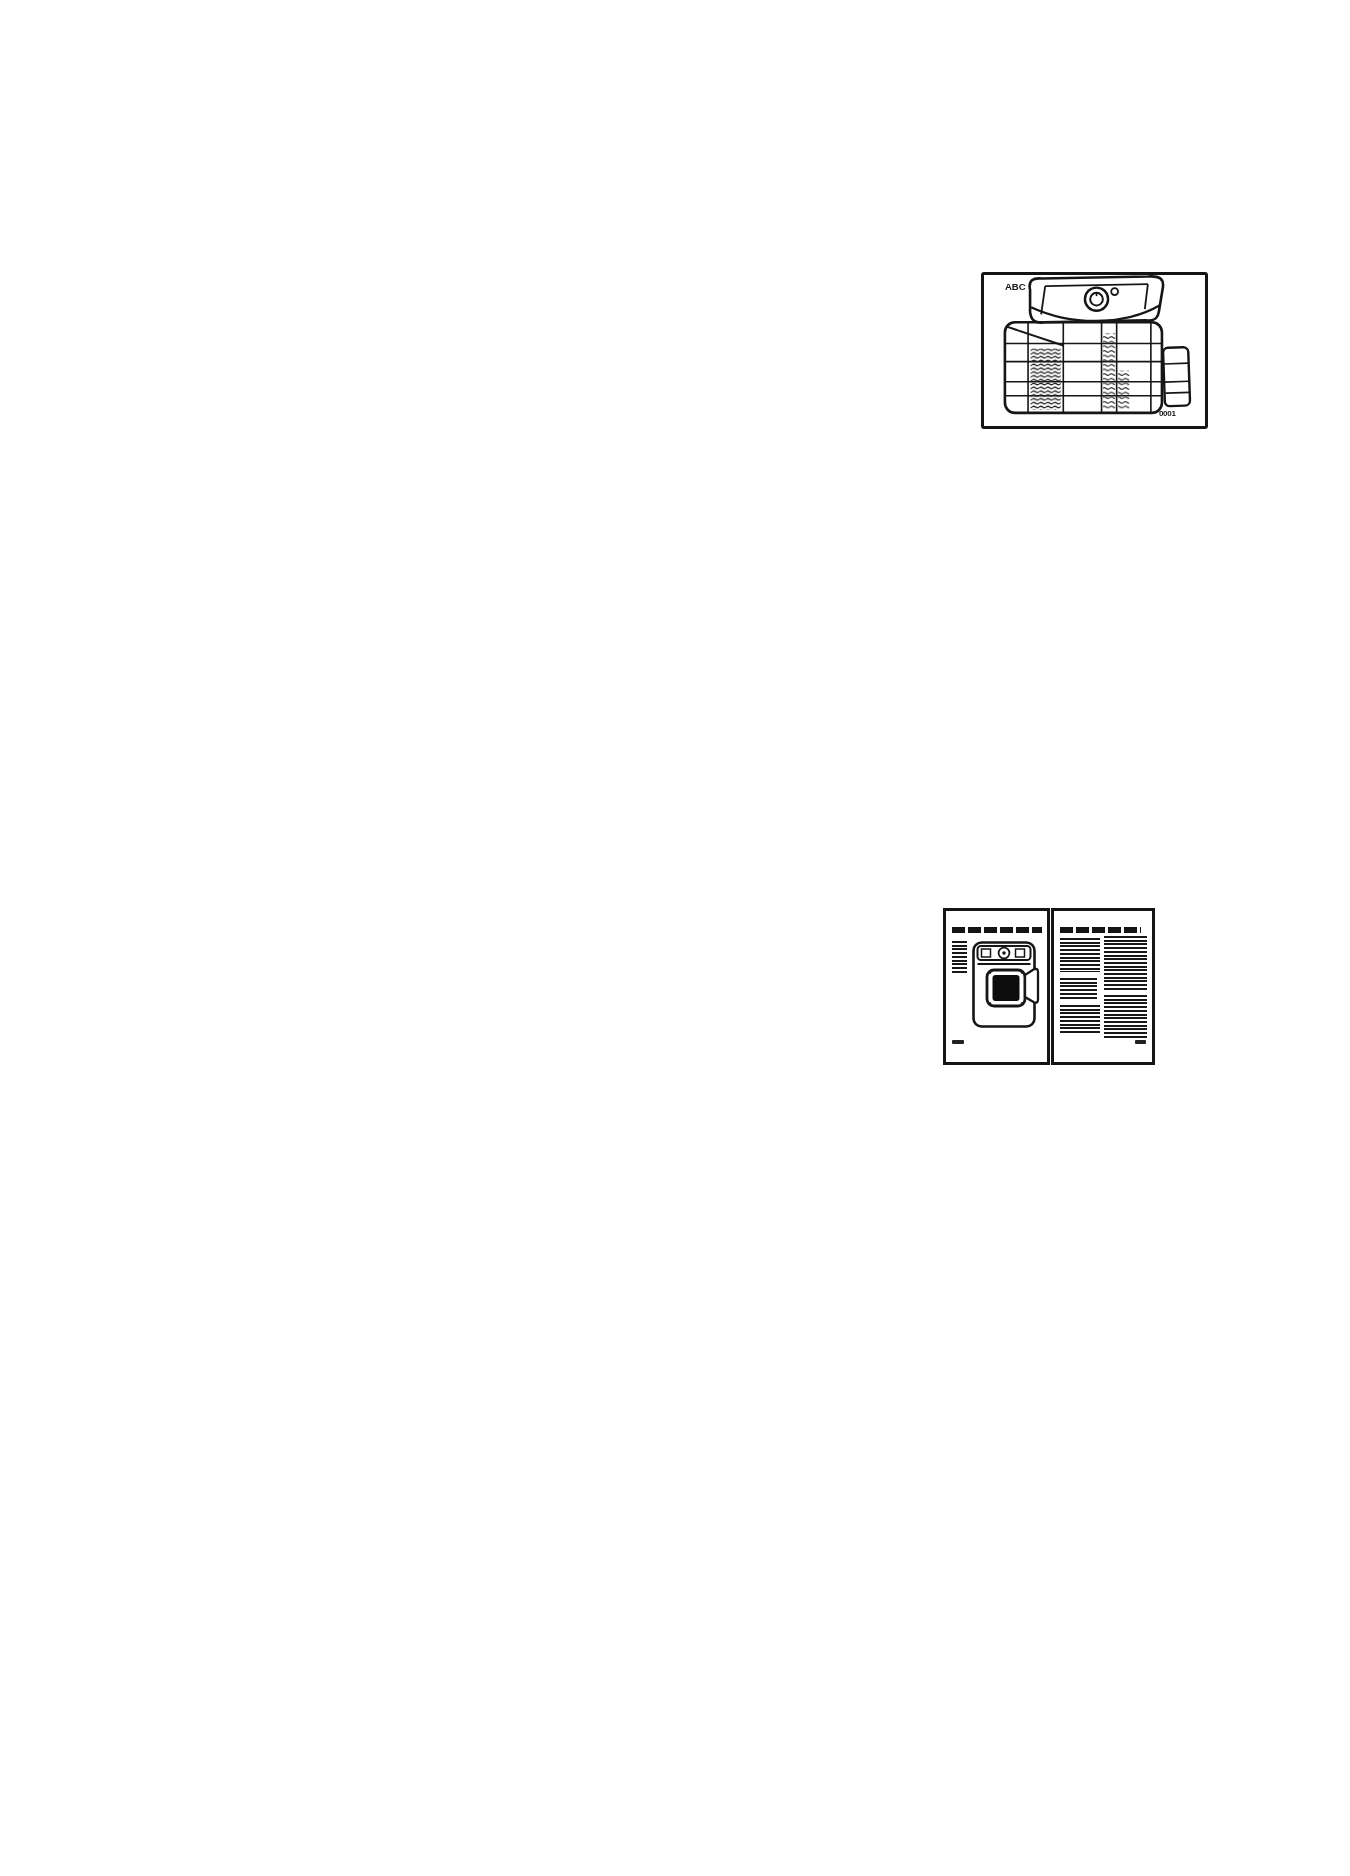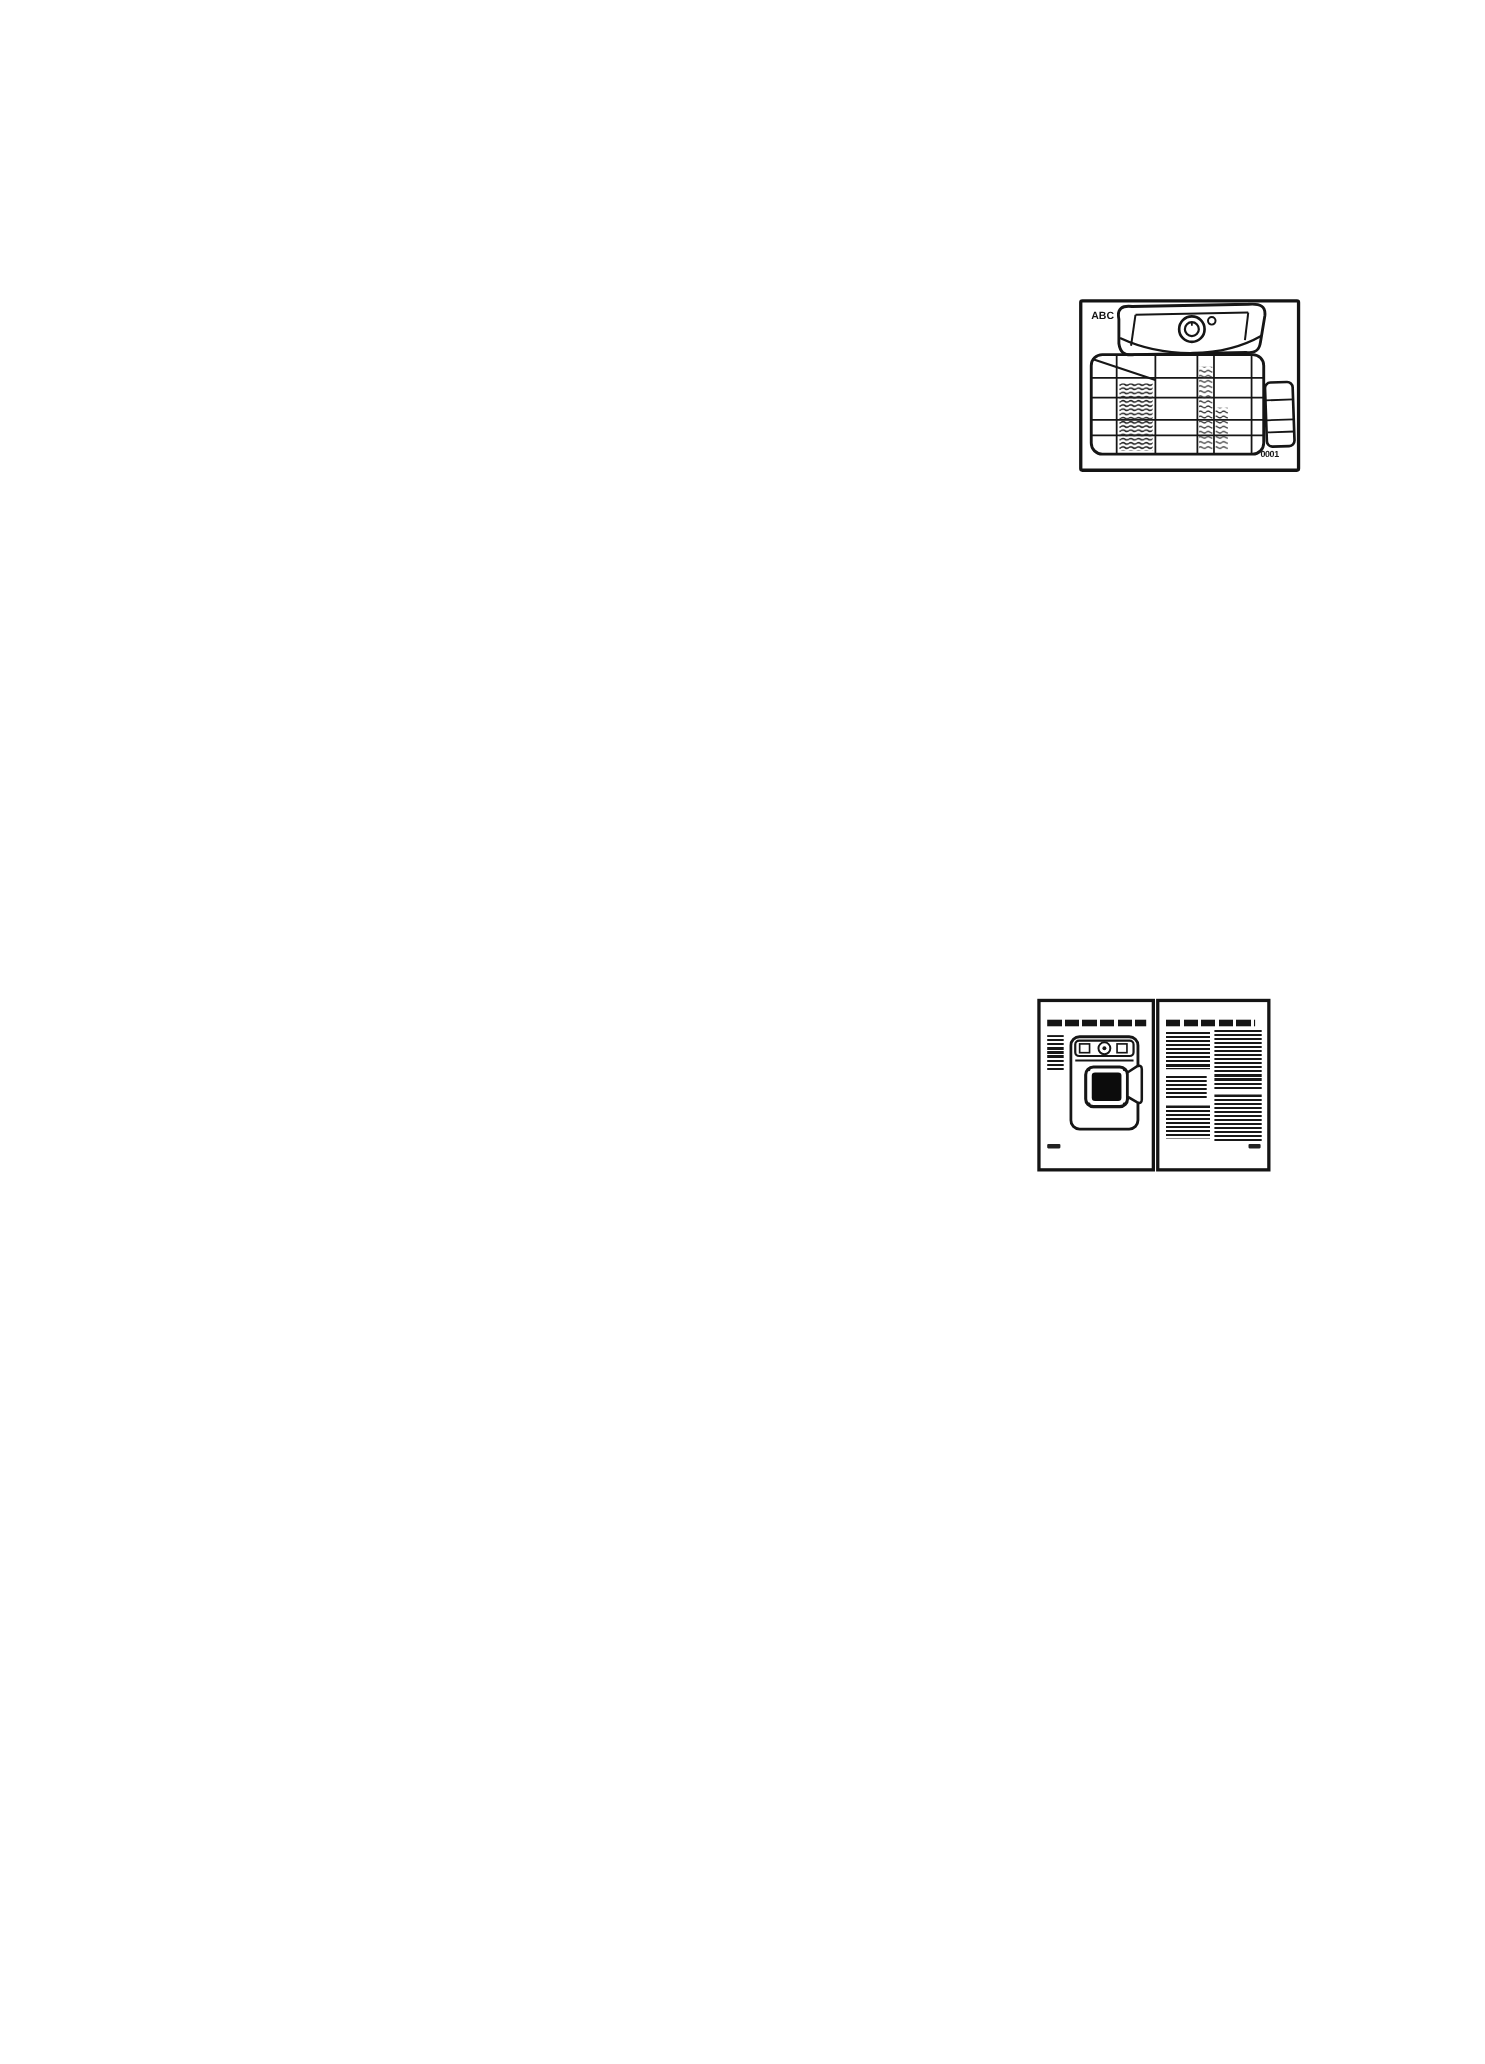--- a/index.html
+++ b/index.html
@@ -2,21 +2,21 @@
 <html><head>
 <meta charset="utf-8">
 <style>
   html,body{margin:0;padding:0;background:#e8e8e8;}
   .sheet{
     position:relative;width:1350px;height:1876px;background:#ffffff;
     overflow:hidden;font-family:"Liberation Sans",sans-serif;
   }
   
   .fig1{
-    position:absolute;left:981px;top:272px;width:201px;height:157px;
+    position:absolute;left:981px;top:272px;width:227px;height:157px;
     border:3.5px solid #141414;border-radius:3px;background:#fff;box-sizing:border-box;text-align:center;
   }
   .fig1 svg{display:block;width:100%;height:100%;}
   .t-brand{font:700 9.5px "Liberation Sans",sans-serif;fill:#141414;}
   .t-code{font:700 8px "Liberation Sans",sans-serif;fill:#141414;letter-spacing:-0.3px;}
   
   .fig2{
     position:absolute;left:943px;top:908px;width:212px;height:157px;
     display:flex;gap:1px;
   }

